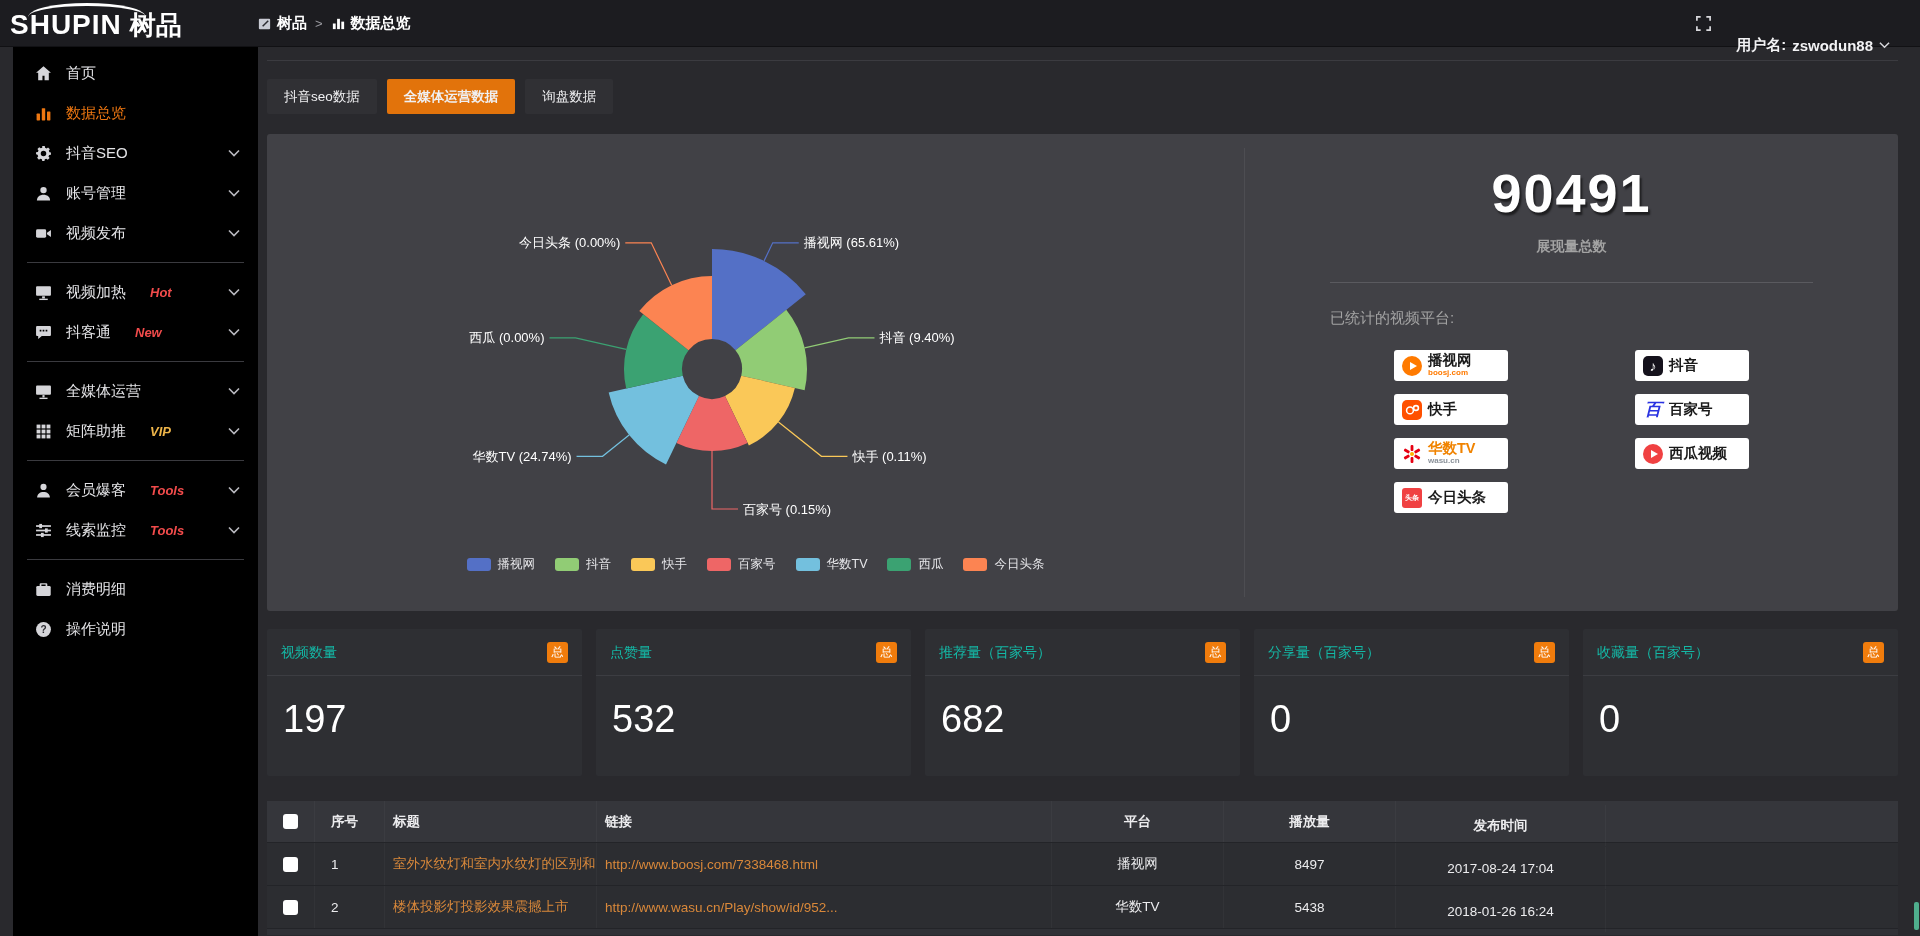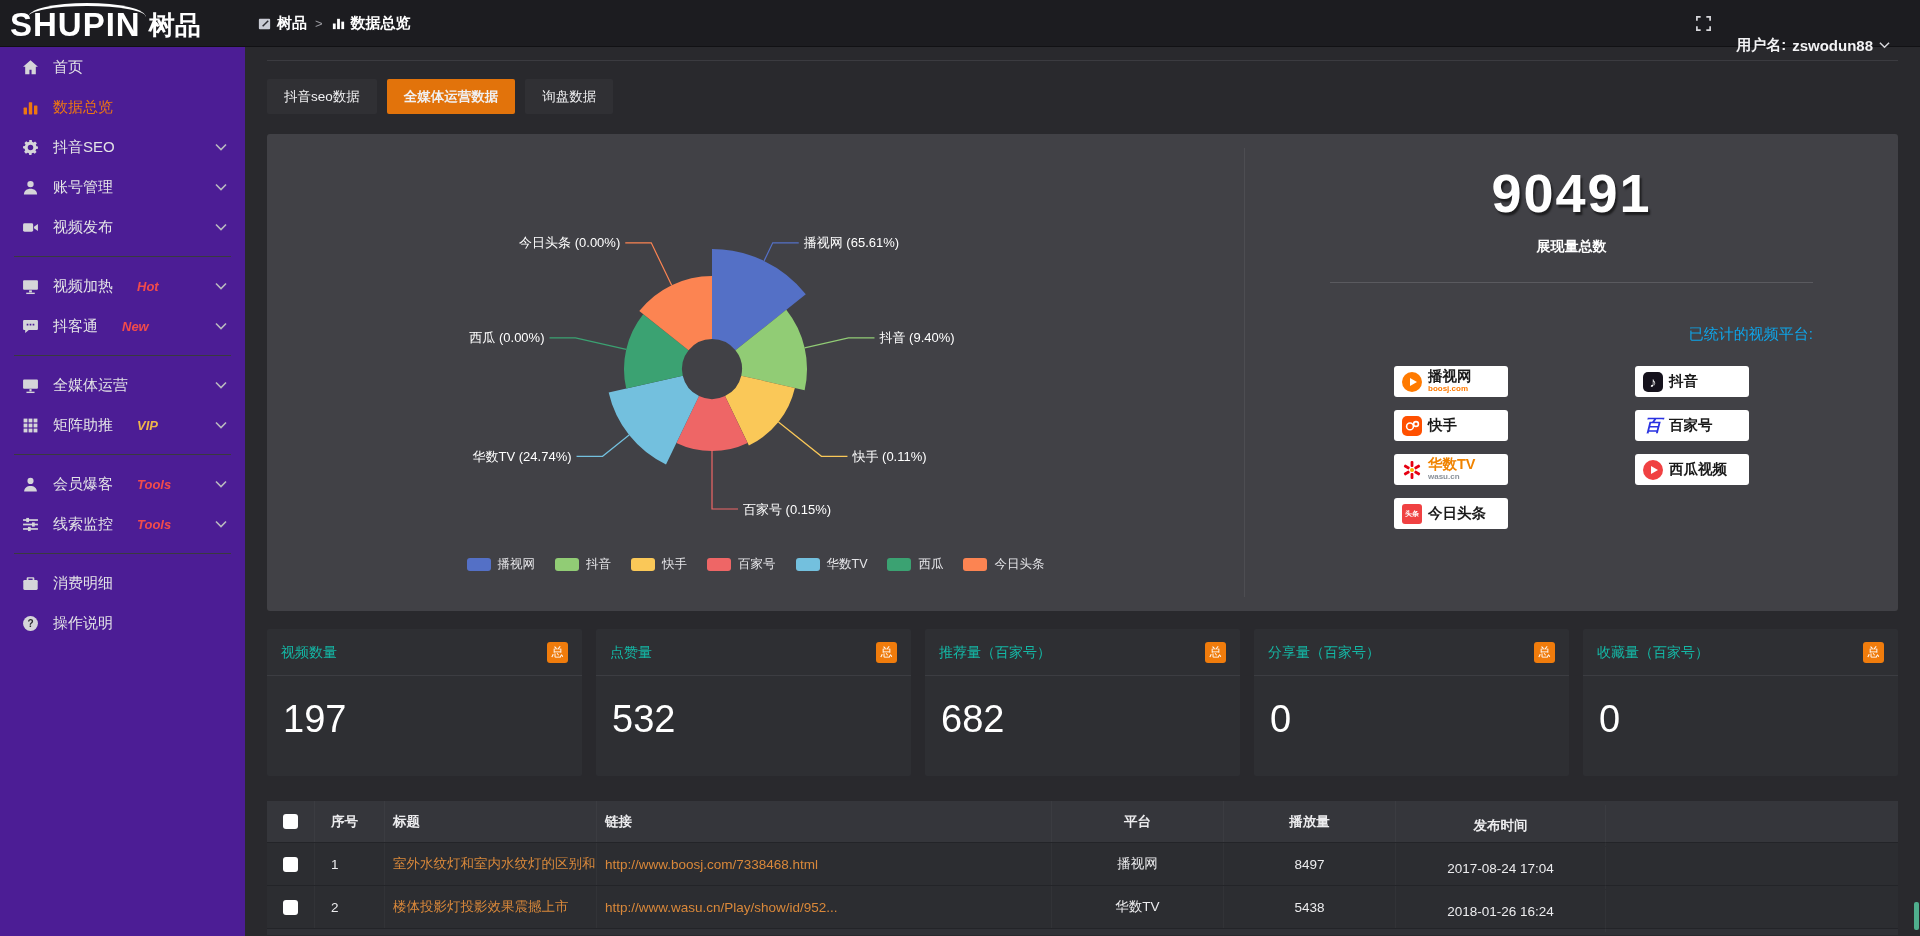--- a/index.html
+++ b/index.html
@@ -5,31 +5,31 @@
   * { margin:0; padding:0; box-sizing:border-box; }
   html,body { width:1920px; height:936px; overflow:hidden; background:#29292d;
     font-family:"Liberation Sans","DejaVu Sans",sans-serif; color:#e8e8ea; }
 
   
   .topbar { position:absolute; left:0; top:0; width:1920px; height:47px; background:#1c1c20;
     border-bottom:1px solid #111114; display:flex; align-items:center; z-index:5; }
   .logo { width:245px; display:flex; align-items:flex-end; padding-left:10px; position:relative; height:47px; }
   .logo-arc { position:absolute; left:28px; top:3px; width:118px; height:14px;
     border-top:3px solid #fff; border-radius:50% 50% 0 0/100% 100% 0 0; }
-  .logo-en { font-size:33px; font-weight:800; letter-spacing:1px; color:#fff; line-height:44px; }
+  .logo-en { font-size:28px; font-weight:800; letter-spacing:1px; color:#fff; line-height:44px; }
   .logo-cn { font-size:26px; font-weight:800; color:#fff; margin-left:8px; line-height:44px; }
   .crumbs { display:flex; align-items:center; gap:8px; font-size:15px; font-weight:700; color:#fff; margin-left:12px; }
   .crumb { display:flex; align-items:center; gap:5px; cursor:pointer; }
   .crumb-sep { color:#9a9aa0; font-size:13px; font-weight:400; }
   .user-area { margin-left:auto; display:flex; align-items:center; gap:24px; padding-right:30px; font-size:15px; color:#f2f2f4; }
   .fs-icon { width:17px; height:17px; cursor:pointer; }
   .user-name { display:flex; align-items:center; gap:6px; cursor:pointer; font-weight:600;margin-top:44px; }
 
   
-  .sidebar { position:absolute; left:0; top:47px; width:245px; bottom:0; background:#4c1d95; }
+  .sidebar { position:absolute; left:13px; top:47px; width:245px; bottom:0; background:#000000; padding-top:6px; }
   .s-item { height:40px; display:flex; align-items:center; padding:0 18px 0 22px; cursor:pointer;
     font-size:15px; color:#e3e3e6; gap:14px; }
   .s-item .ic { width:17px; height:17px; color:#d5d5d9; flex:none; display:flex; }
   .s-item.active, .s-item.active .ic { color:#ee7711; }
   .s-label { flex:none; }
   .s-tag { font-size:13px; font-weight:700; font-style:italic; margin-left:10px; }
   .s-chev { margin-left:auto; color:#b9b9bf; display:flex; }
   .s-div { height:1px; background:#3a3a3f; margin:9px 14px; }
 
   
@@ -44,23 +44,23 @@
   .panel { position:relative; margin-top:20px; height:477px; background:#414146; border-radius:3px; }
   .pie-zone { position:absolute; left:0; top:0; width:977px; height:477px; }
   .legend { position:absolute; left:0; right:0; bottom:38px; display:flex; justify-content:center; gap:20px; }
   .lg-item { display:flex; align-items:center; gap:7px; font-size:12.5px; color:#e6e6e9; cursor:pointer; }
   .lg-swatch { width:24px; height:13px; border-radius:3px; }
   .v-div { position:absolute; left:977px; top:14px; bottom:14px; width:1px; background:#4d4d52; }
 
   .summary { position:absolute; left:978px; right:0; top:0; bottom:0; padding:28px 85px 0; }
   .sum-total { text-align:center; font-size:54px; font-weight:800; color:#fff; letter-spacing:2px;
     text-shadow:2px 3px 2px rgba(0,0,0,.55); }
-  .sum-label { text-align:center; font-size:14px; font-weight:700; margin-top:14px; color:#ffffff; }
+  .sum-label { text-align:center; font-size:14px; font-weight:700; margin-top:14px; color:#a3a3a3; }
   .sum-hr { height:1px; background:#5a5a5f; margin-top:26px; }
-  .plat-title { font-size:15px; color:#0ea5e9; margin-top:42px;text-align:right; }
+  .plat-title { font-size:15px; color:#a3a3a3; margin-top:26px; }
   .plat-grid { display:flex; justify-content:center; gap:127px; margin-top:22px; }
   .plat-col { display:flex; flex-direction:column; gap:13px; }
   .p-badge { width:114px; height:31px; background:#fff; border-radius:3px; display:flex; align-items:center;
     gap:6px; padding:0 8px; cursor:pointer; }
   .lg-ic { width:20px; height:20px; flex:none; display:flex; align-items:center; justify-content:center;
     border-radius:5px; position:relative; }
   .lg-ic.round { border-radius:50%; }
   .tri { width:0; height:0; border-style:solid; border-width:5px 0 5px 8px; border-color:transparent transparent transparent #fff; margin-left:2px; }
   .lg-note { color:#fff; font-size:14px; font-weight:700; }
   .lg-cn { font-size:17px; font-weight:800; font-style:italic; }

